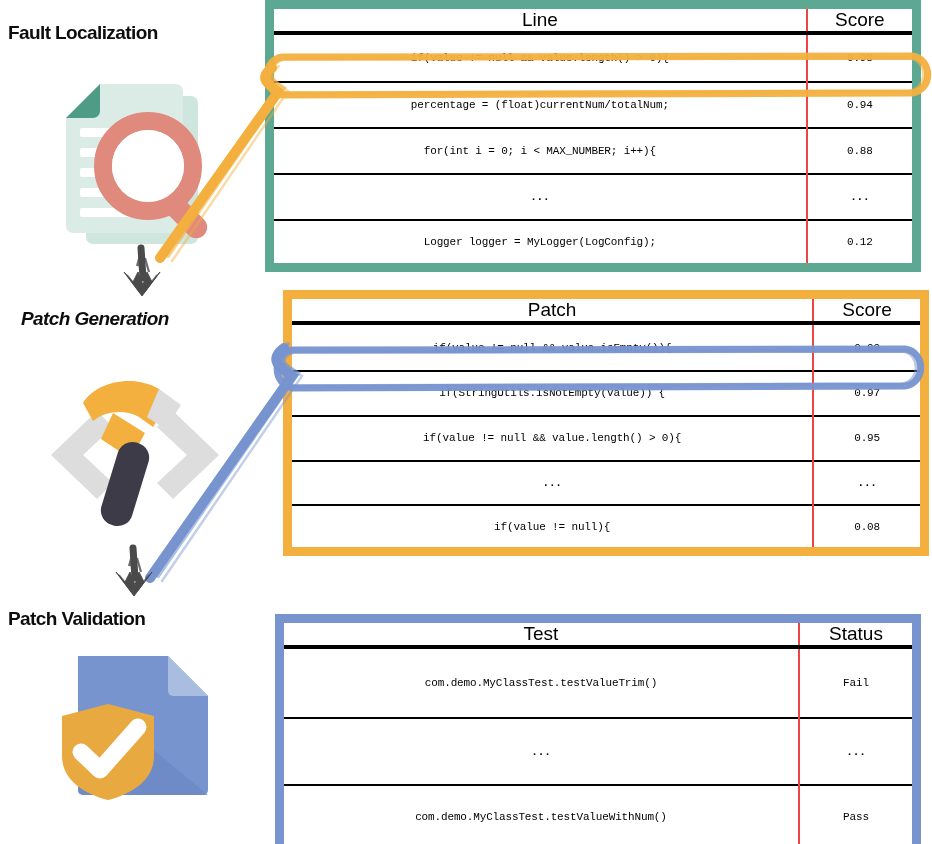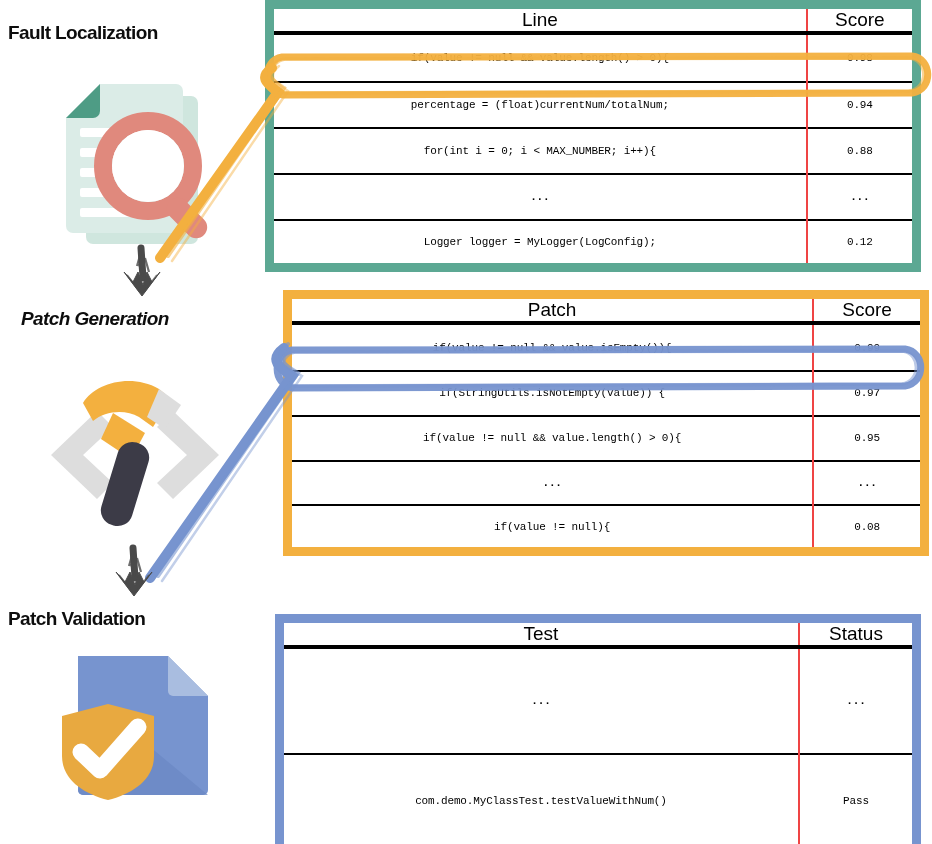--- a/index.html
+++ b/index.html
@@ -220,20 +220,24 @@
           <col style="width:18%">
         </colgroup>
       <thead>
         <tr>
           <th>Test</th>
           <th class="vsep">Status</th>
         </tr>
       </thead>
       <tbody>
         <tr>
+          <td class="fail">com.demo.MyClassTest.testValueTrim()</td>
+          <td class="vsep fail-status">Fail</td>
+        </tr>
+        <tr>
           <td class="ellipsis">...</td>
           <td class="vsep ellipsis">...</td>
         </tr>
         <tr>
           <td>com.demo.MyClassTest.testValueWithNum()</td>
           <td class="vsep">Pass</td>
         </tr>
       </tbody>
     </table>
   </div>

